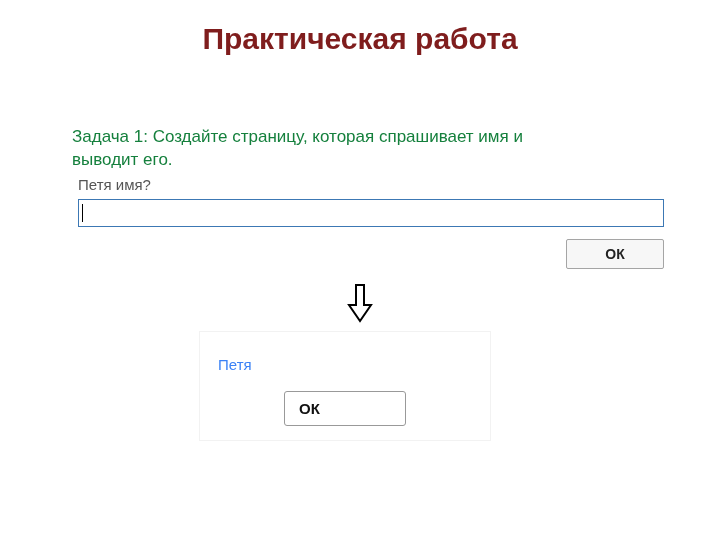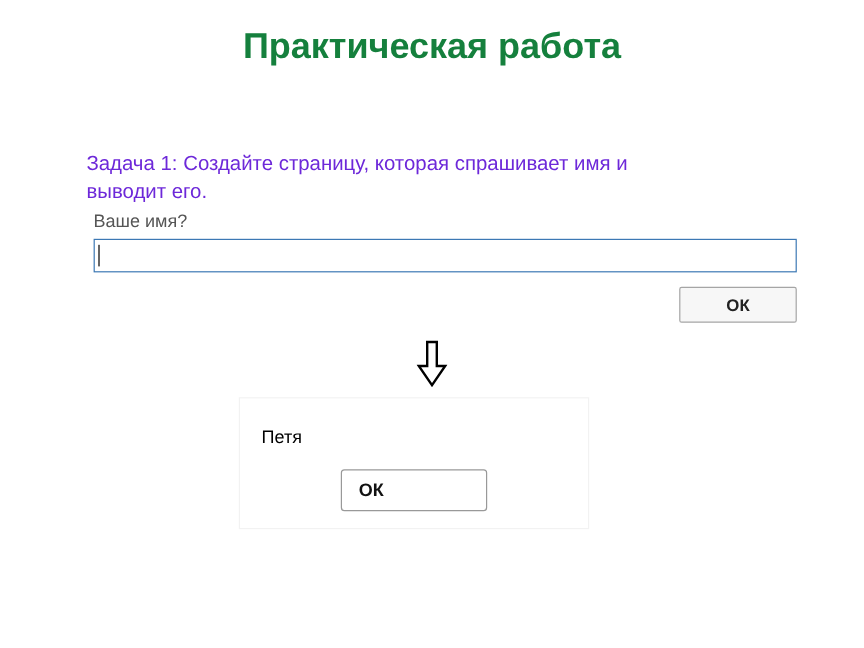--- a/index.html
+++ b/index.html
@@ -18,30 +18,30 @@
     height: 540px;
   }
   .title {
     position: absolute;
     top: 22px;
     left: 0;
     right: 0;
     text-align: center;
     font-size: 30px;
     font-weight: bold;
-    color: #15803d;
+    color: #7f1d1d;
   }
   .task-text {
     position: absolute;
     top: 126px;
     left: 72px;
     width: 520px;
     font-size: 17px;
     line-height: 1.35;
-    color: #6d28d9;
+    color: #15803d;
   }
 
   
   .prompt-box {
     position: absolute;
     top: 172px;
     left: 72px;
     width: 598px;
     background: #fff;
   }
@@ -100,21 +100,21 @@
     position: absolute;
     top: 332px;
     left: 200px;
     width: 290px;
     background: #fff;
     box-shadow: 0 0 0 1px rgba(0,0,0,0.05);
   }
   .alert-message {
     padding: 24px 18px 18px 18px;
     font-size: 15px;
-    color: #000000;
+    color: #3b82f6;
   }
   .alert-buttons {
     display: flex;
     justify-content: center;
     padding-bottom: 14px;
   }
   .btn-alert-ok {
     min-width: 92px;
     padding: 8px 14px;
     font-size: 15px;
@@ -129,21 +129,21 @@
 </head>
 <body>
 
 <div class="slide">
 
   <div class="title">Практическая работа</div>
 
   <div class="task-text">Задача 1:  Создайте страницу, которая спрашивает имя и выводит его.</div>
 
   <div class="prompt-box">
-    <div class="prompt-label">Ваше имя?</div>
+    <div class="prompt-label">Петя имя?</div>
     <div class="prompt-input">
       <div class="caret"></div>
     </div>
     <div class="prompt-buttons">
       <div class="btn btn-ok">ОК</div>
     </div>
   </div>
 
   <div class="arrow-wrap">
     <svg width="26" height="40" viewBox="0 0 26 40">

